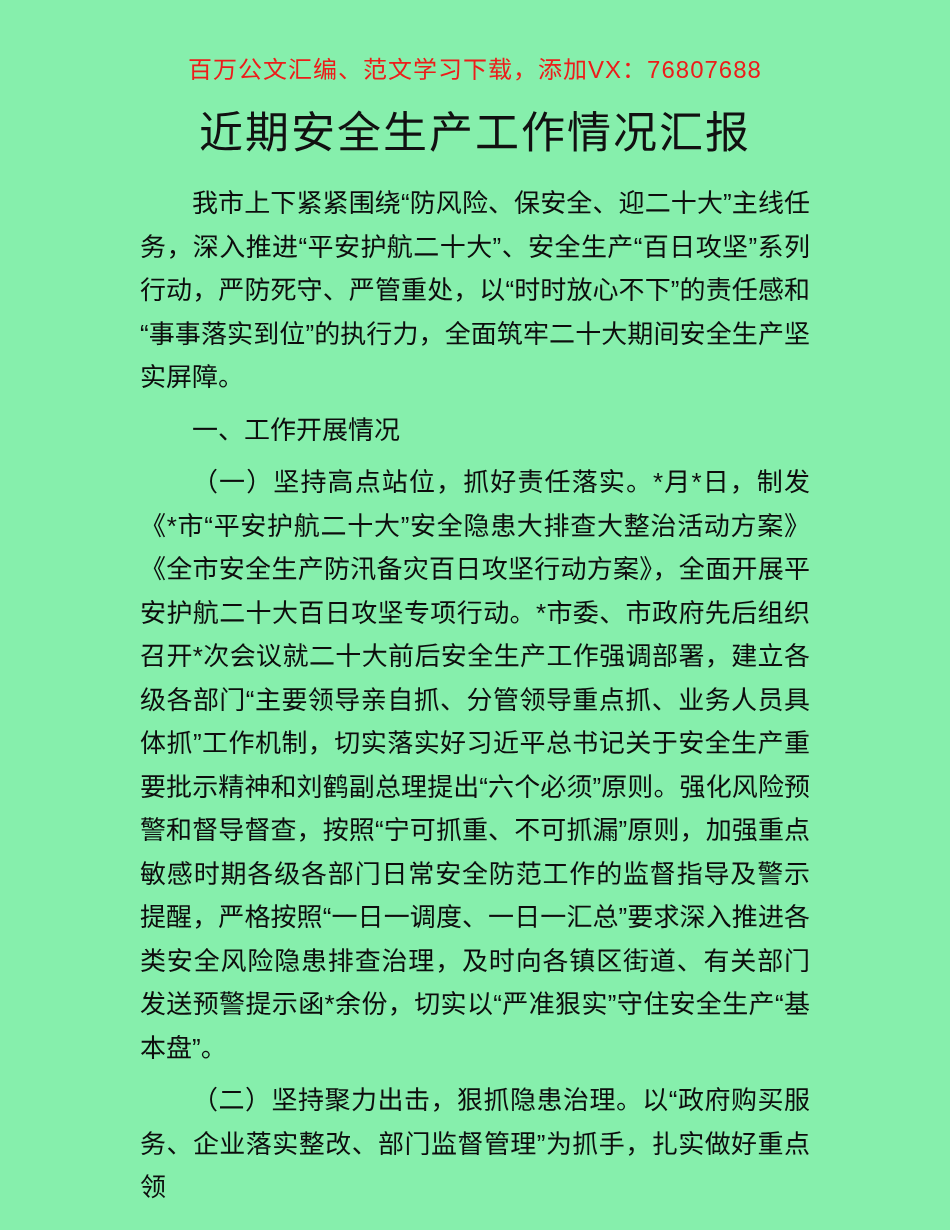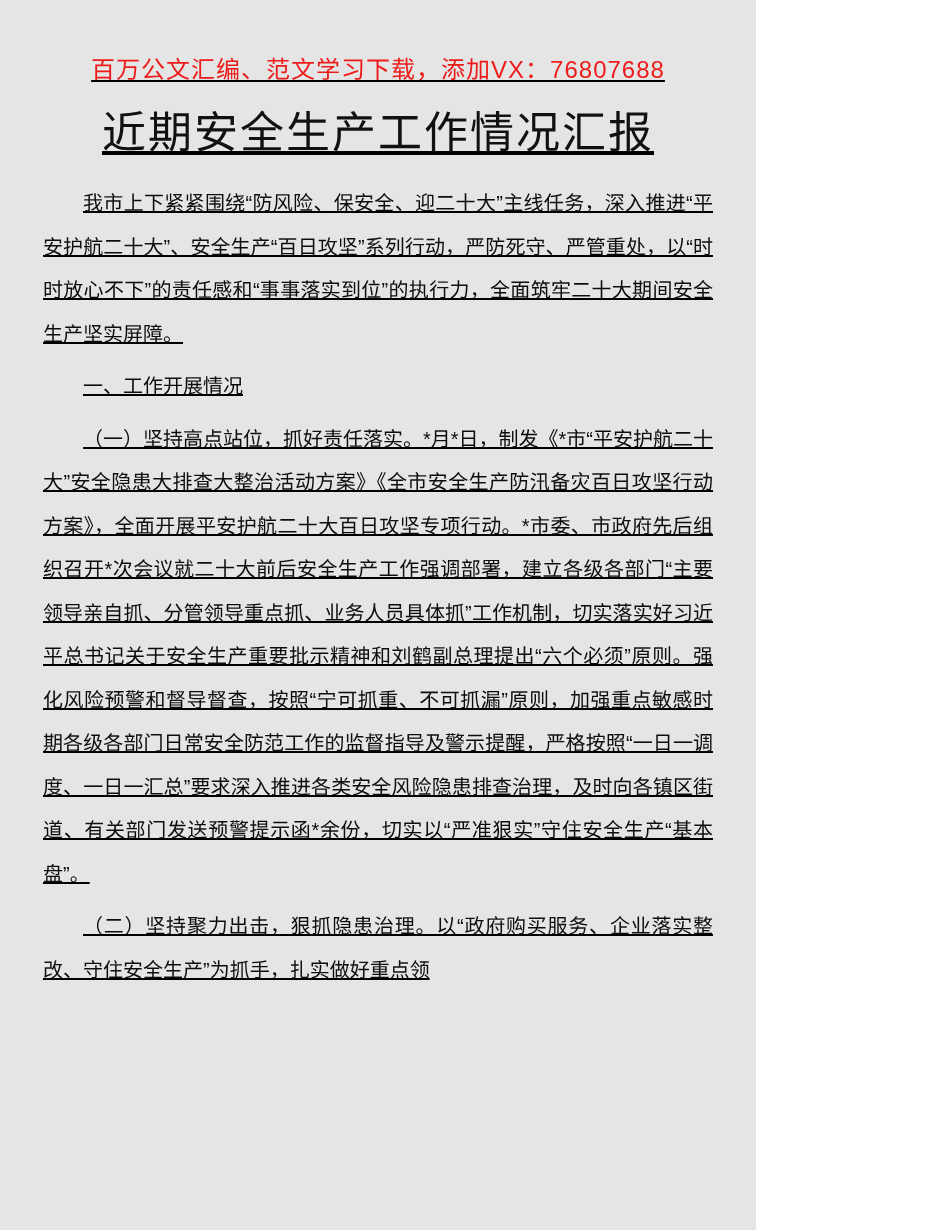--- a/index.html
+++ b/index.html
@@ -2,27 +2,26 @@
 <html lang="zh-CN"><head>
 <meta charset="utf-8">
 <style>
   html, body {
     margin: 0;
     padding: 0;
     background: #ffffff;
   }
   .page {
     position: relative;
-    width: 756px;
+    width: 950px;
     height: 1230px;
-    background: #e5e5e5;
+    background: #86efac;
     overflow: hidden;
     font-family: "Liberation Sans", "DejaVu Sans", sans-serif;
     color: #000000;
-    text-decoration: underline;
   }
   .header-note {
     padding-top: 55px;
     text-align: center;
     font-size: 24px;
     line-height: 30px;
     color: #ed1c1a;
     letter-spacing: 1px;
   }
   .doc-title {
@@ -30,21 +29,21 @@
     text-align: center;
     font-size: 44px;
     line-height: 40px;
     font-weight: 500;
     color: #111111;
     letter-spacing: 2px;
   }
   .content {
     width: 670px;
     margin: 18px auto 0 auto;
-    font-size: 20px;
+    font-size: 26px;
     line-height: 43.5px;
     text-align: justify;
     color: #0d0d0d;
   }
   .content p {
     margin: 9px 0 0 0;
     text-indent: 2em;
   }
   .content p:first-child {
     margin-top: 0;
@@ -56,16 +55,16 @@
 <div class="page">
 
   <div class="header-note">百万公文汇编、范文学习下载，添加VX：76807688</div>
 
   <h1 class="doc-title">近期安全生产工作情况汇报</h1>
 
   <div class="content">
     <p>我市上下紧紧围绕“防风险、保安全、迎二十大”主线任务，深入推进“平安护航二十大”、安全生产“百日攻坚”系列行动，严防死守、严管重处，以“时时放心不下”的责任感和“事事落实到位”的执行力，全面筑牢二十大期间安全生产坚实屏障。</p>
     <p>一、工作开展情况</p>
     <p>（一）坚持高点站位，抓好责任落实。*月*日，制发《*市“平安护航二十大”安全隐患大排查大整治活动方案》《全市安全生产防汛备灾百日攻坚行动方案》，全面开展平安护航二十大百日攻坚专项行动。*市委、市政府先后组织召开*次会议就二十大前后安全生产工作强调部署，建立各级各部门“主要领导亲自抓、分管领导重点抓、业务人员具体抓”工作机制，切实落实好习近平总书记关于安全生产重要批示精神和刘鹤副总理提出“六个必须”原则。强化风险预警和督导督查，按照“宁可抓重、不可抓漏”原则，加强重点敏感时期各级各部门日常安全防范工作的监督指导及警示提醒，严格按照“一日一调度、一日一汇总”要求深入推进各类安全风险隐患排查治理，及时向各镇区街道、有关部门发送预警提示函*余份，切实以“严准狠实”守住安全生产“基本盘”。</p>
-    <p>（二）坚持聚力出击，狠抓隐患治理。以“政府购买服务、企业落实整改、守住安全生产”为抓手，扎实做好重点领</p>
+    <p>（二）坚持聚力出击，狠抓隐患治理。以“政府购买服务、企业落实整改、部门监督管理”为抓手，扎实做好重点领</p>
   </div>
 
 </div>
 
 </body></html>

